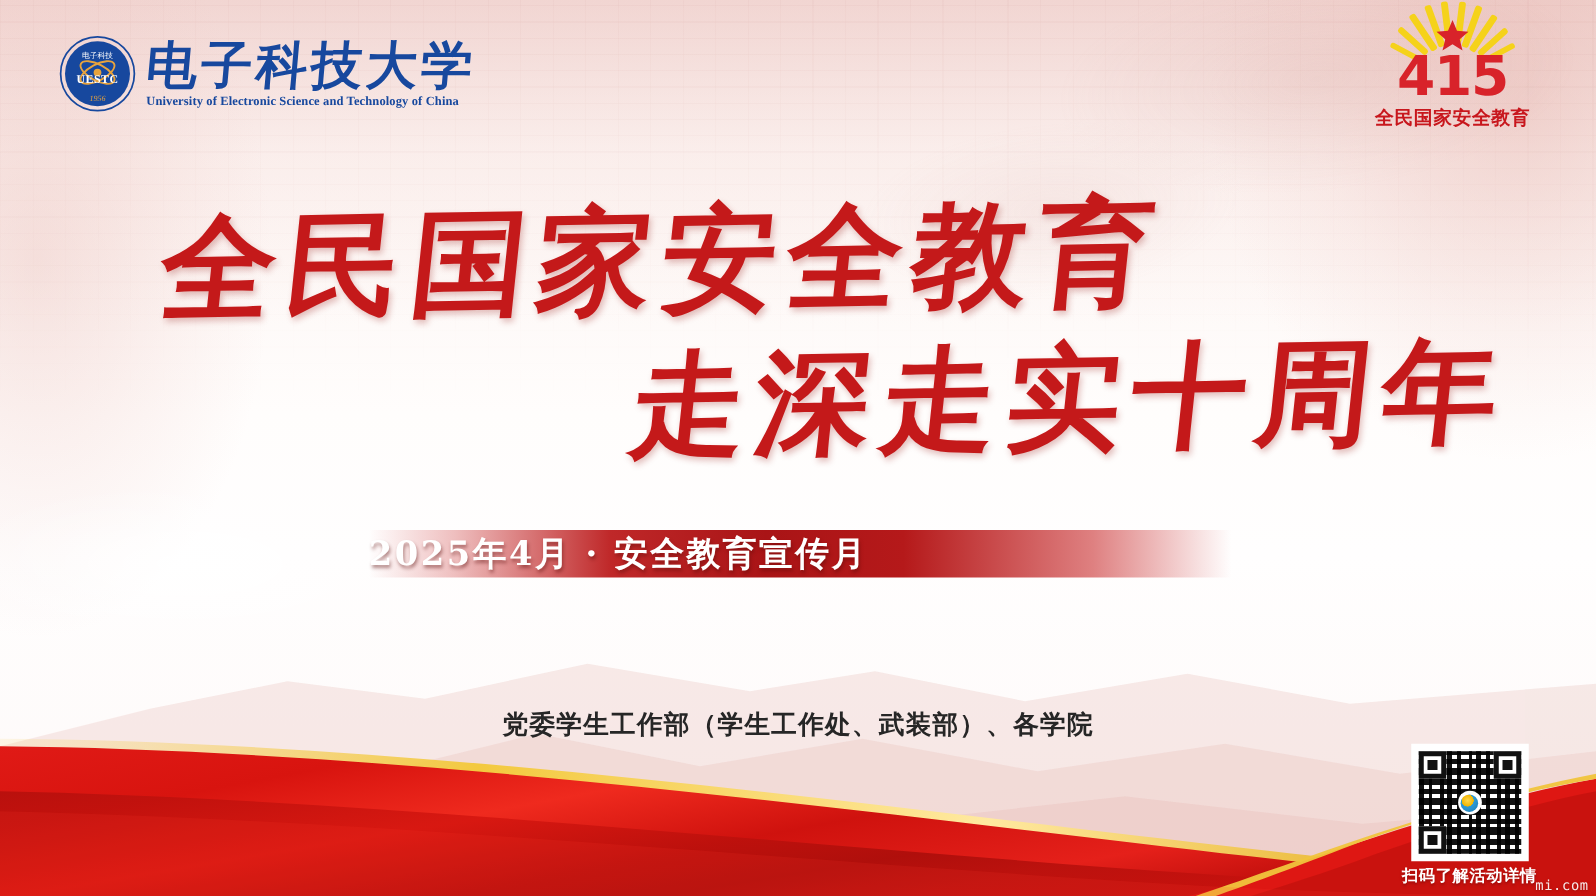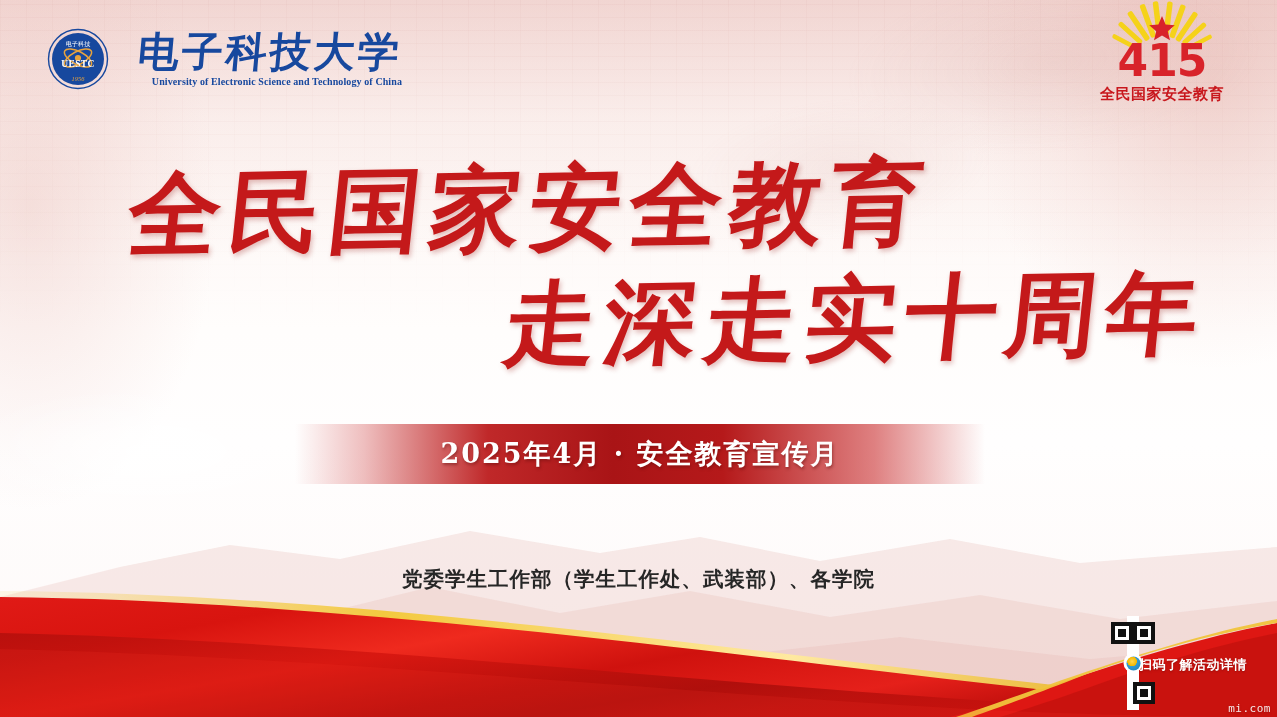--- a/index.html
+++ b/index.html
@@ -60,21 +60,21 @@
     opacity: 0.85;
   }
   .bg-clouds {
     position: absolute; left: -60px; top: 330px; width: 520px; height: 220px;
     background: radial-gradient(ellipse 240px 80px at 40% 55%, rgba(255,255,255,0.85) 0%, rgba(255,255,255,0.2) 60%, rgba(255,255,255,0) 80%);
   }
 
   
   .logo-block {
     position: absolute; left: 47px; top: 28px;
-    display: flex; align-items: center; gap: 29px; text-align: right;
+    display: flex; align-items: center; gap: 8px;
   }
   .logo-mark { width: 62px; height: 62px; flex: 0 0 62px; }
   .logo-text-wrap { display: flex; flex-direction: column; gap: 1px; }
   .logo-cn {
     font-size: 41px;
     line-height: 1.05;
     font-weight: 700;
     color: #17489e;
     letter-spacing: 3px;
     font-family: "DejaVu Serif", "Liberation Serif", serif;
@@ -119,22 +119,22 @@
     font-size: 92px;
     line-height: 1.0;
     padding-left: 505px;
     margin-top: 24px;
     transform: skewX(-7deg) rotate(-1deg);
   }
 
   
   .date-banner {
     position: absolute; left: 295px; top: 424px;
-    width: 690px; height: 60px;
-    display: flex; align-items: center; justify-content: center;
+    width: 690px; height: 38px;
+    display: flex; align-items: center; justify-content: flex-start;
     background: linear-gradient(90deg,
         rgba(196,25,26,0) 0%,
         rgba(196,25,26,0.28) 10%,
         rgba(186,22,23,0.92) 28%,
         #a91416 46%,
         #b5191a 62%,
         rgba(196,25,26,0.55) 84%,
         rgba(196,25,26,0) 100%);
   }
   .date-banner-text {
@@ -160,21 +160,21 @@
   }
 
   
   .ribbon { position: absolute; left: 0; bottom: 0; width: 100%; height: 130px; }
   .ribbon svg { display: block; width: 100%; height: 100%; }
 
   
   .qr-block {
     position: absolute; right: 53px; bottom: 7px;
     width: 97px;
-    display: flex; flex-direction: row; align-items: center;
+    display: flex; flex-direction: column; align-items: center;
   }
   .qr-card {
     width: 94px; height: 94px;
     background: #ffffff;
     padding: 6px;
     position: relative;
   }
   .qr-grid {
     width: 100%; height: 100%;
     position: relative;

